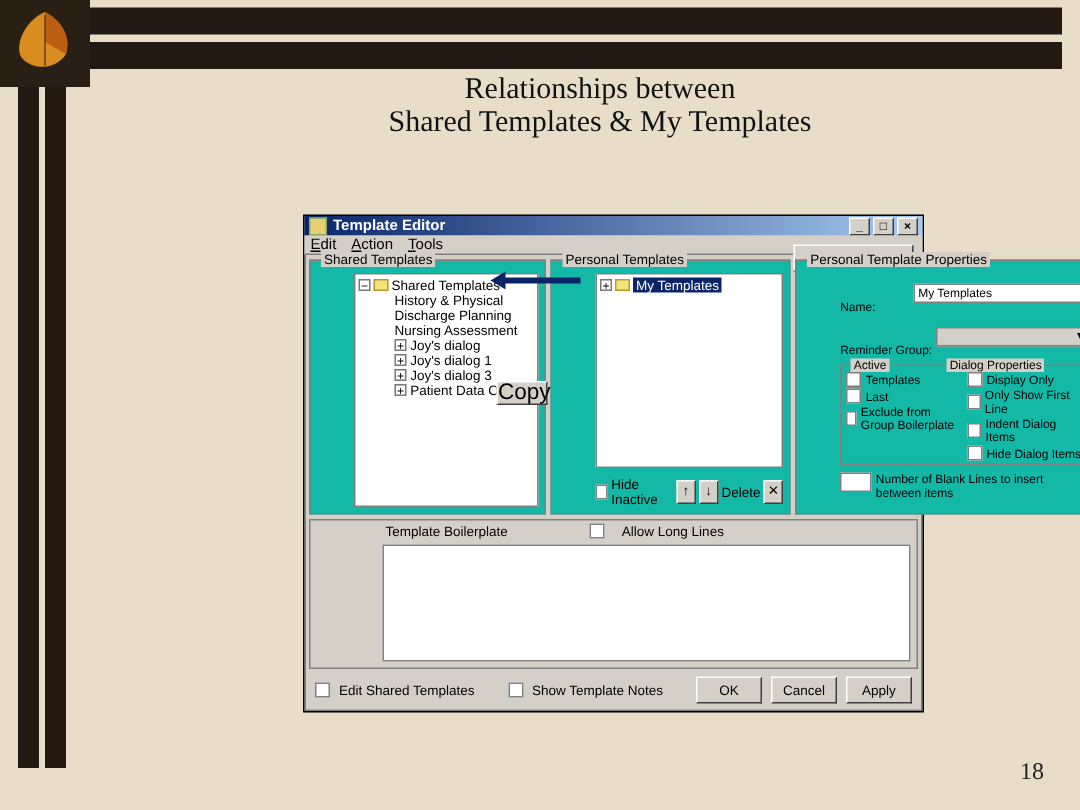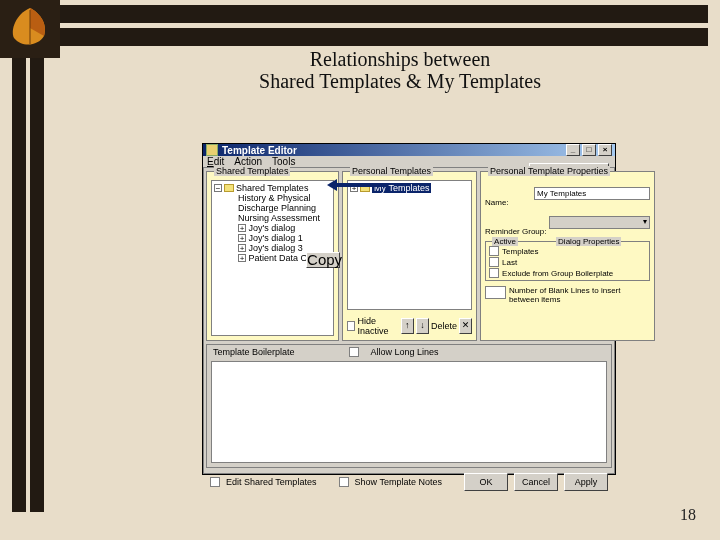--- a/index.html
+++ b/index.html
@@ -60,22 +60,22 @@
     height:15px; background:#d4d0c8; display:flex; align-items:center;
     padding:0 4px; gap:10px; font-size:10px;
     border-bottom:1px solid #808080;
   }
   .menubar span u { text-decoration:underline; }
   .workarea {
     flex:1; padding:3px; display:flex; flex-direction:column; gap:3px;
   }
   .toprow { display:flex; gap:3px; height:170px; }
   .panel {
-    border:1px solid #808080; background:#fef9c3;
-    display:flex; flex-direction:column; position:relative;
+    border:1px solid #808080; background:#14b8a6;
+    display:flex; flex-direction:column; position:relative;padding-left:25px;
   }
   .panel-label {
     position:absolute; top:-6px; left:7px;
     font-size:9px; background:#d4d0c8; padding:0 2px;
   }
   .shared { flex:0 0 118px; }
   .mid { flex:0 0 120px; }
   .props { flex:1; }
   .treebox {
     flex:1; margin:8px 4px 4px 4px;
@@ -124,22 +124,22 @@
   }
   .fsel { flex:1; height:13px; background:#d4d0c8; border:1px solid #808080;}
   .fsel::after { content:"▾"; float:right; font-size:8px; margin-right:2px;}
   .props .groupbox { border:1px solid #808080; margin-top:3px; padding:4px 3px 2px 3px; position:relative; display:flex; gap:4px;}
   .props .groupbox .col { flex:1; display:flex; flex-direction:column; gap:1px;}
   .props .groupbox .gl { position:absolute; top:-5px; left:6px; font-size:8px; background:#d4d0c8; padding:0 2px;}
   .props .blankrow { display:flex; gap:3px; margin-top:3px;}
   .props .numbox { width:24px;height:13px;background:#fff;border:1px solid #808080;}
   
   .boiler {
-    border:1px solid #808080; position:relative; height:124px;
-    display:flex; flex-direction:column;
+    border:1px solid #808080; position:relative; height:100px;
+    display:flex; flex-direction:column;padding-left:44px;
   }
   .boiler-head { display:flex; align-items:center; gap:12px; padding:2px 6px; font-size:9px;}
   .boiler-text { flex:1; margin:2px 4px 4px 4px; background:#fff; border:1px solid #808080;}
   
   .bottomrow { display:flex; align-items:center; gap:6px; padding:2px 4px; font-size:9px;}
   .bottomrow .push { flex:1; }
   .btn {
     min-width:44px; height:18px; padding:0 6px;
     background:#d4d0c8; border:1px solid #fff;
     border-right-color:#404040; border-bottom-color:#404040;
@@ -254,20 +254,38 @@
                   <span class="chk"></span>
                   <span>Templates</span>
                 </div>
               <div class="frow">
                   <span class="chk"></span>
                   <span>Last</span>
                 </div>
               <div class="frow">
                   <span class="chk"></span>
                   <span>Exclude from Group Boilerplate</span>
+                </div>
+            </div>
+            <div class="col">
+              <div class="frow">
+                  <span class="chk"></span>
+                  <span>Display Only</span>
+                </div>
+              <div class="frow">
+                  <span class="chk"></span>
+                  <span>Only Show First Line</span>
+                </div>
+              <div class="frow">
+                  <span class="chk"></span>
+                  <span>Indent Dialog Items</span>
+                </div>
+              <div class="frow">
+                  <span class="chk"></span>
+                  <span>Hide Dialog Items</span>
                 </div>
             </div>
           </div>
           <div class="blankrow">
             <div class="numbox"></div>
             <span>Number of Blank Lines to insert between items</span>
           </div>
         </div>
       </div>
     </div>

